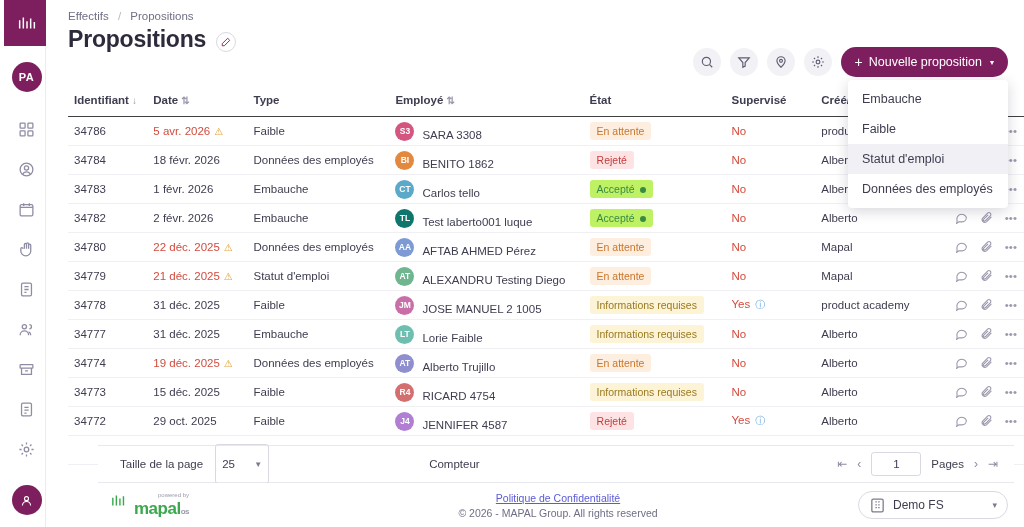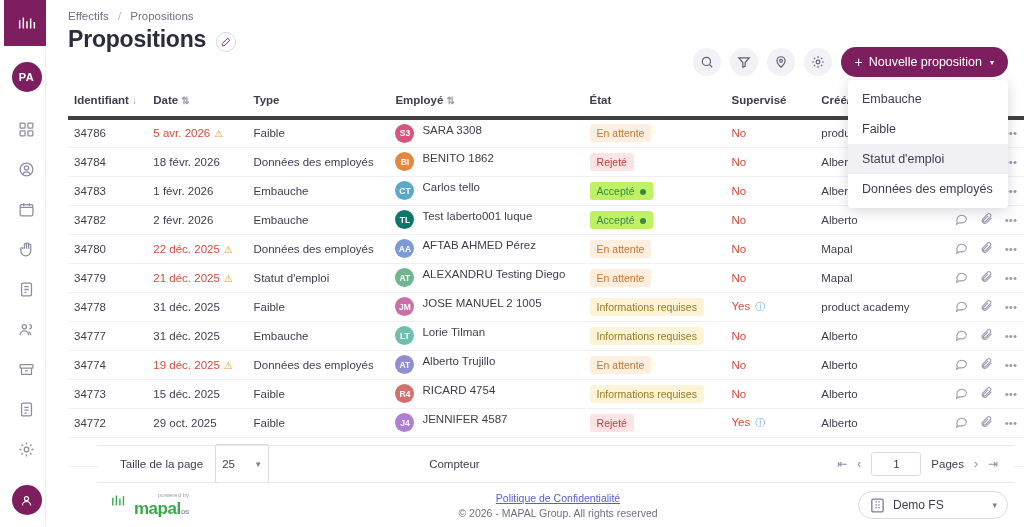--- a/index.html
+++ b/index.html
@@ -89,40 +89,40 @@
     padding: 4px 0; z-index: 40; font-size: 12.5px; color: #3d3d50;
   }
   .dropdown .item { padding: 8px 14px; cursor: pointer; white-space: nowrap; }
   .dropdown .item.hl { background: #f1f1f5; }
 
   
   .table-wrap { position: absolute; top: 86px; left: 22px; right: 0; }
   table { border-collapse: collapse; width: 1002px; table-layout: fixed; }
   thead th {
     text-align: left; font-size: 11.5px; color: #3d3d50; font-weight: bold;
-    padding: 8px 6px 10px 6px; border-bottom: 4px solid #404040; white-space: nowrap;
+    padding: 8px 6px 10px 6px; border-bottom: 1px solid #404040; white-space: nowrap;
   }
   thead th .sort { color: #9a9aae; font-size: 10px; margin-left: 3px; }
   tbody td {
     font-size: 11.5px; color: #3d3d50; padding: 0 6px;
     height: 29px; border-bottom: 1px solid #f0f0f4; white-space: nowrap; overflow: hidden;
   }
   .c-id { width: 76px; }
   .c-date { width: 96px; }
   .c-type { width: 136px; }
   .c-emp { width: 186px; }
   .c-etat { width: 136px; }
   .c-sup { width: 86px; }
   .c-cree { width: 128px; }
   .c-act { width: 116px; }
 
   .date-warn { color: #d24b3e; }
   .warn-ic { color: #e5a33c; margin-left: 4px; font-size: 10px; }
 
-  .emp-cell { display: flex; align-items: flex-start; gap: 8px; }
+  .emp-cell { display: flex; align-items: flex-end; gap: 8px; }
   .emp-av {
     width: 19px; height: 19px; border-radius: 50%; color: #fff;
     font-size: 8.5px; font-weight: bold;
     display: flex; align-items: center; justify-content: center; flex: 0 0 19px;
   }
 
   .badge {
     display: inline-block; border-radius: 3px; padding: 2px 7px;
     font-size: 10.5px; line-height: 14px;
   }
@@ -524,21 +524,21 @@
                 </div>
               </td>
             </tr>
             <tr>
               <td>34777</td>
               <td><span class="">31 déc. 2025</span></td>
               <td>Embauche</td>
               <td>
                 <div class="emp-cell">
                   <span class="emp-av" style="background:#6fbfb0">LT</span>
-                  <span>Lorie Tilman</span>
+                  <span>Lorie Faible</span>
                 </div>
               </td>
               <td><span class="badge b-info">Informations requises</span></td>
               <td><span class="sup-no">No</span></td>
               <td>Alberto</td>
               <td>
                 <div class="actions">
                   <span><svg viewBox="0 0 24 24" fill="none" stroke="currentColor" stroke-width="2">
                       <path d="M21 12a8 8 0 0 1-8 8H7l-4 3 1-5a8 8 0 1 1 17-6z"></path>
                     </svg></span>

